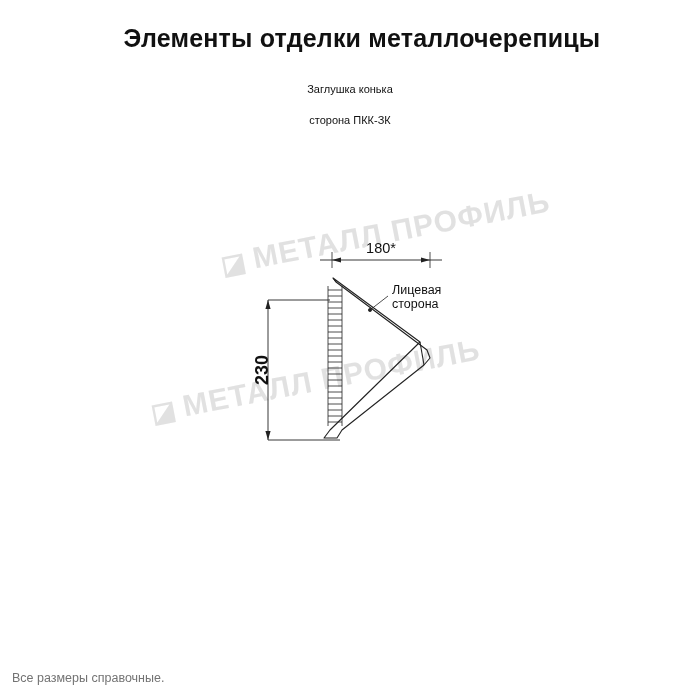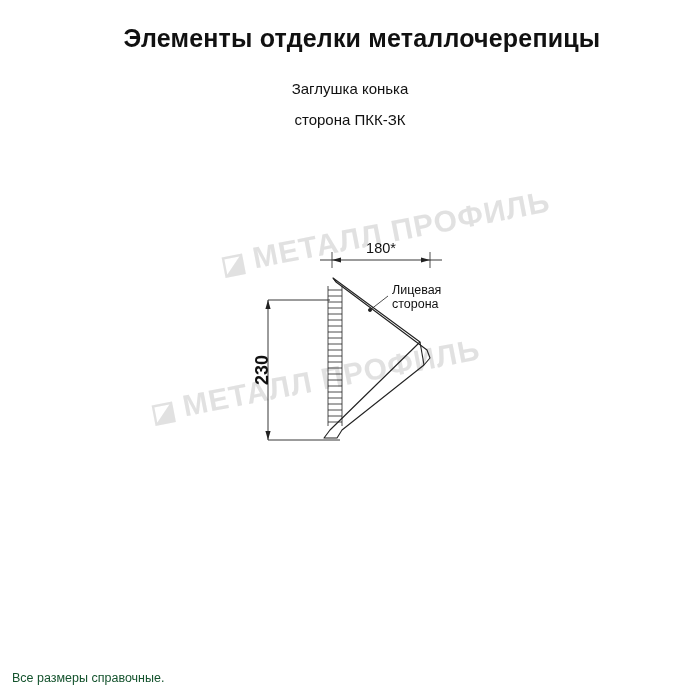--- a/index.html
+++ b/index.html
@@ -31,21 +31,21 @@
     letter-spacing: 0.2px;
     color: #111111;
     padding-left: 12px;
   }
   .subtitle {
     position: absolute;
     top: 78px;
     left: 0;
     width: 700px;
     text-align: center;
-    font-size: 15px;
+    font-size: 11px;
     color: #111111;
     line-height: 22px;
   }
   .subtitle .l2 {
     display: block;
   }
   .subtitle .l3 {
     display: block;
     margin-top: 9px;
   }
@@ -81,21 +81,21 @@
     margin-right: 7px;
     font-size: 26px;
   }
   .wm1 { left: 218px; top: 216px; }
   .wm2 { left: 148px; top: 364px; }
   .footnotes {
     position: absolute;
     left: 12px;
     bottom: 12px;
     font-size: 12.5px;
-    color: #14532d;
+    color: #737373;
     line-height: 20px;
   }
   .footnotes div { white-space: nowrap; }
   svg text {
     font-family: "Liberation Sans", sans-serif;
     fill: #111111;
   }
 </style>
 </head>
 <body>

